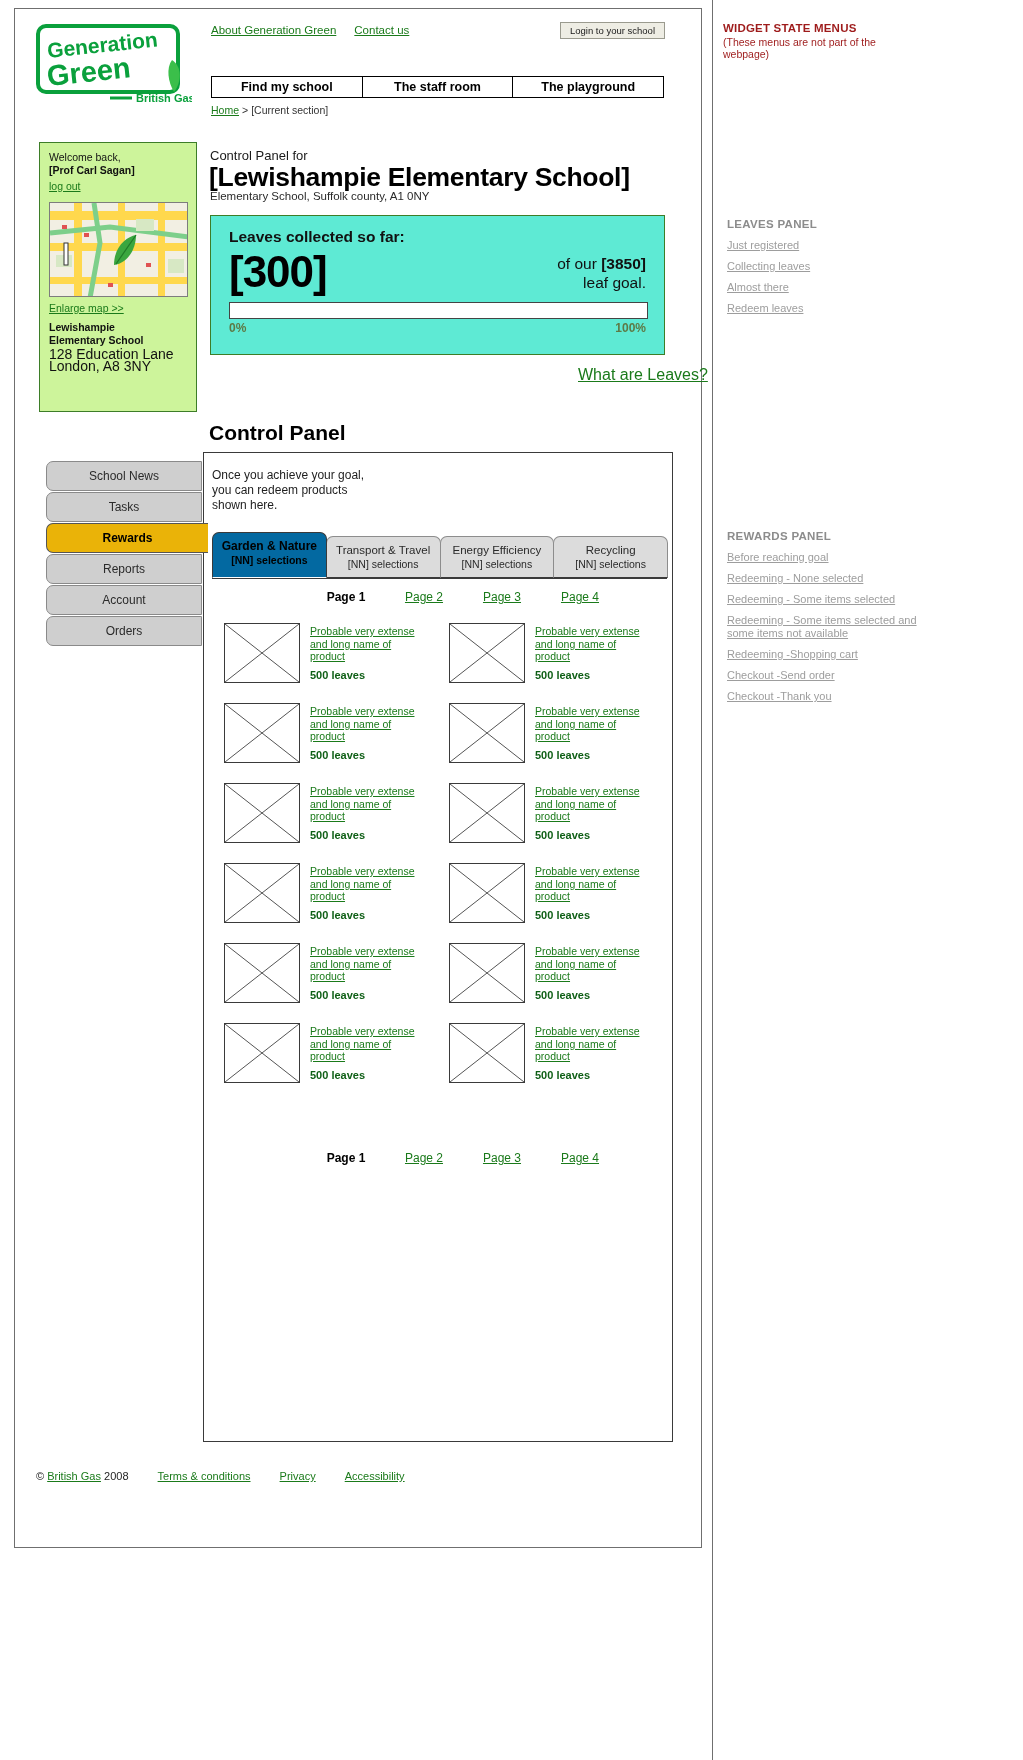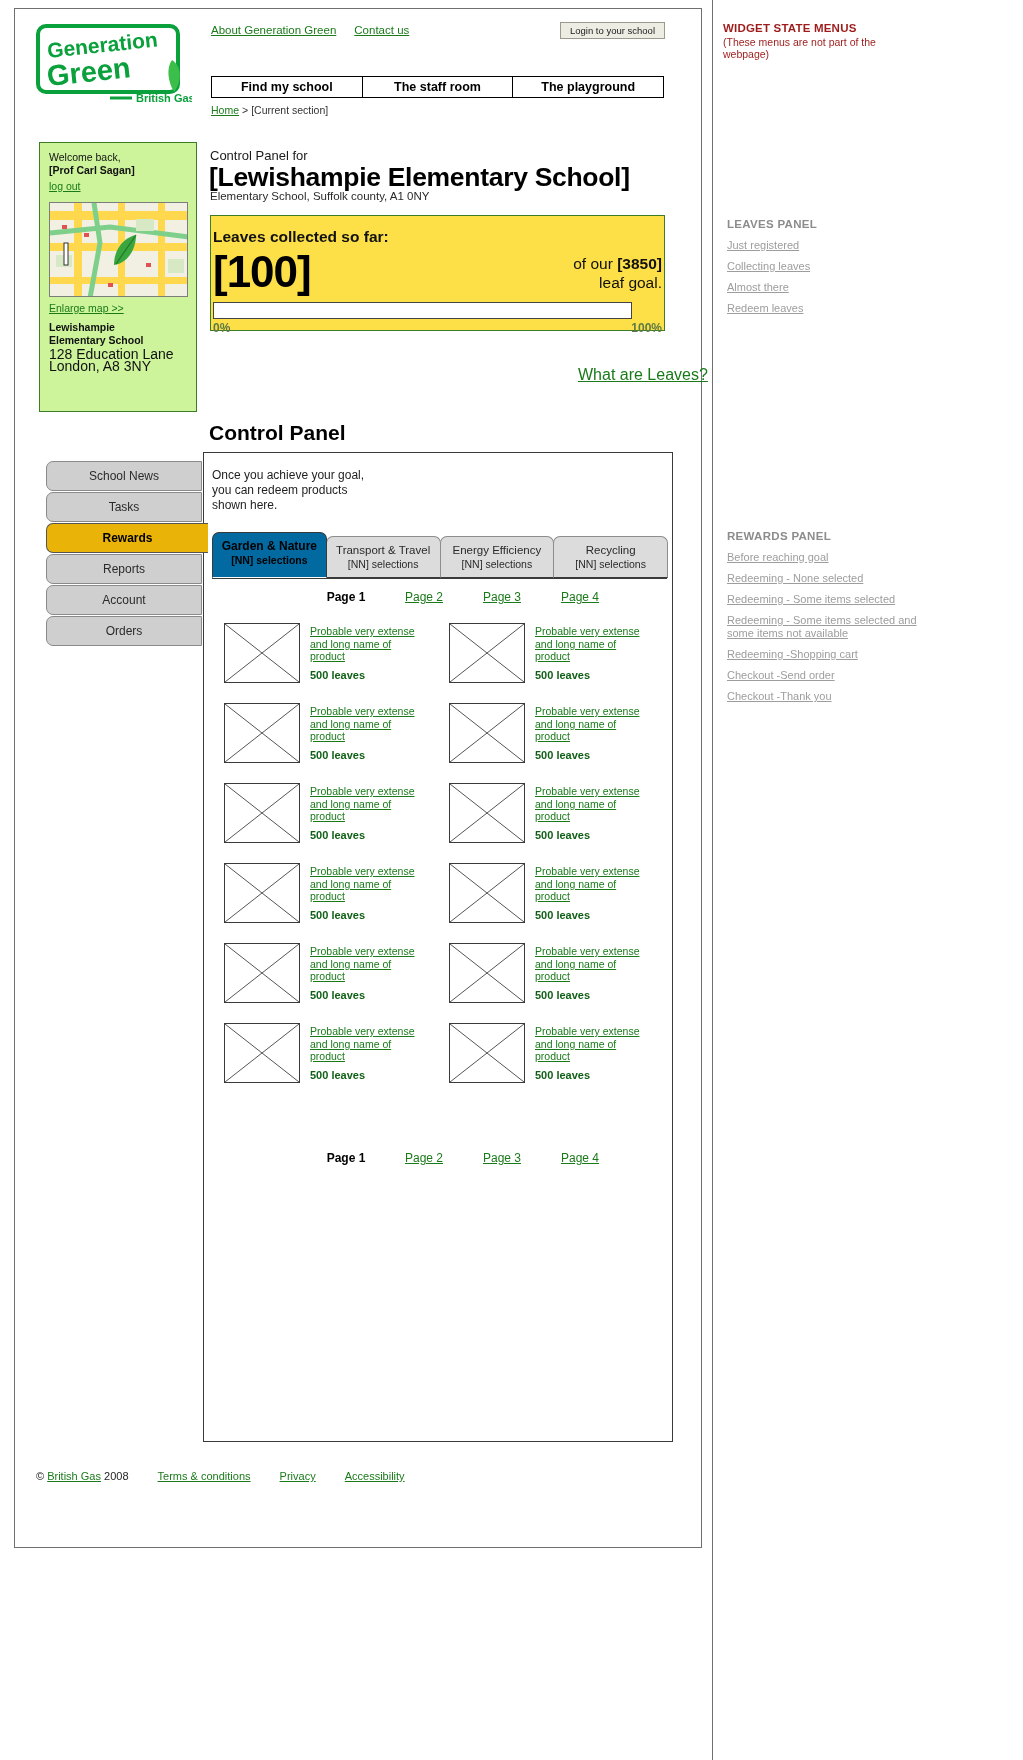--- a/index.html
+++ b/index.html
@@ -188,24 +188,24 @@
   .cp-sub {
     position: absolute;
     left: 210px; top: 190px;
     font-size: 11.5px; color: #2a2a2a;
   }
 
   
   .leaves-box {
     position: absolute;
     left: 210px; top: 215px;
-    width: 455px; height: 116px;
-    background: #fde047;
+    width: 455px; height: 140px;
+    background: #5eead4;
     border: 1px solid #3d7d28;
-    padding: 12px 2px;
+    padding: 12px 18px;
   }
   .leaves-box .lbl {
     font-size: 15.5px; font-weight: bold; color: #111;
   }
   .leaves-row {
     display: flex;
     align-items: flex-end;
     justify-content: space-between;
     margin-top: 2px;
   }
@@ -508,21 +508,21 @@
     <div class="navbtn">Orders</div>
   </div>
 
   <div class="cp-for">Control Panel for</div>
   <div class="cp-title">[Lewishampie Elementary School]</div>
   <div class="cp-sub">Elementary School, Suffolk county, A1 0NY</div>
 
   <div class="leaves-box">
     <div class="lbl">Leaves collected so far:</div>
     <div class="leaves-row">
-      <div class="leaves-count">[100]</div>
+      <div class="leaves-count">[300]</div>
       <div class="leaves-goal">
         <div><span>of our</span> <b>[3850]</b></div>
         <div>leaf goal.</div>
       </div>
     </div>
     <div class="progress-track">
       
     </div>
     <div class="progress-labels">
       <span>0%</span>

